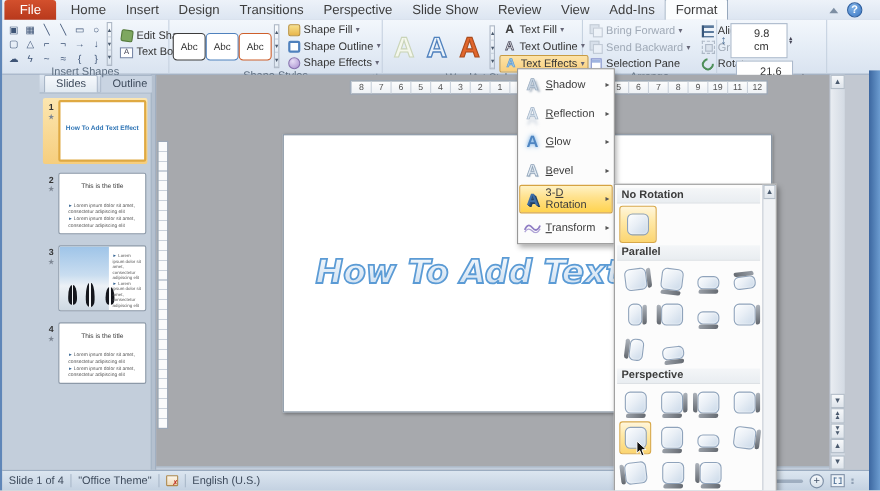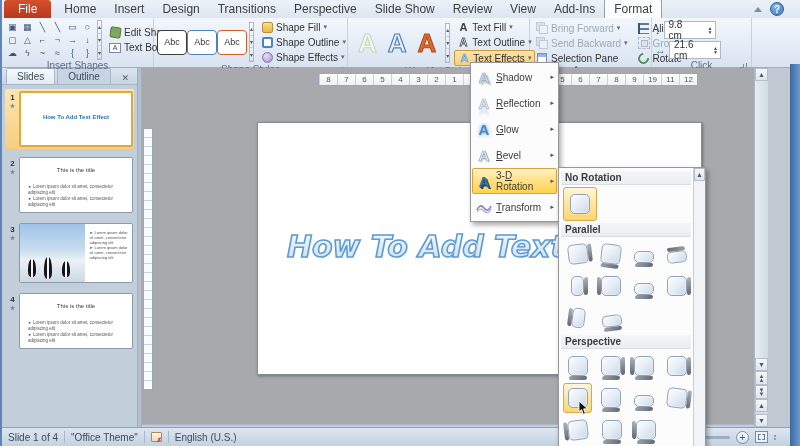--- a/index.html
+++ b/index.html
@@ -52,26 +52,26 @@
   .ic-layers::before{content:"";position:absolute;left:0;top:0;width:7px;height:7px;background:#C8D2DE;border:1px solid #9AA6B4;}
   .ic-layers::after{content:"";position:absolute;right:0;bottom:0;width:7px;height:7px;background:#EFF3F8;border:1px solid #9AA6B4;}
   .ic-selpane{width:10px;height:11px;border:1px solid #7A89C8;background:#fff;position:relative;}
   .ic-selpane::before{content:"";position:absolute;left:0;top:0;right:0;height:3px;background:#9FB4E0;}
   .ic-align{width:11px;height:11px;background:repeating-linear-gradient(#5B7A9D 0 2px,transparent 2px 5px);border-left:2px solid #37567A;}
   .ic-group{width:12px;height:12px;border:1px dashed #8A97A8;position:relative;}
   .ic-group::before{content:"";position:absolute;left:2px;top:2px;width:5px;height:5px;background:#D6DEE8;border:1px solid #8A97A8;}
   .ic-rotate{width:11px;height:11px;border:2px solid #4E8F5A;border-radius:50%;border-top-color:transparent;position:relative;transform:rotate(40deg);}
   .ic-arrows{color:#4C6F96;font-size:11px;}
   .spinrow{display:flex;align-items:center;gap:3px;margin:1px 0;}
-  .spinbox{width:52px;height:18px;border:1px solid #ABB9CC;background:#fff;display:flex;align-items:center;font-size:10px;padding-left:4px;justify-content:space-between;gap:17px;}
+  .spinbox{width:52px;height:32px;border:1px solid #ABB9CC;background:#fff;display:flex;align-items:center;font-size:10px;padding-left:21px;justify-content:space-between;gap:17px;}
   .spin{display:flex;flex-direction:column;font-size:5px;color:#445;line-height:4px;padding-right:2px;}
 
   
   .workspace{display:flex;height:359px;}
-  .spanel{width:136px;background:#C3CEDB;display:flex;flex-direction:column;border-right:1px solid #9FAEC0;}
+  .spanel{width:136px;background:#C3CEDB;display:flex;flex-direction:column;border-right:1px solid #9FAEC0;padding-left:34px;}
   .spanel-tabs{height:17px;display:flex;align-items:flex-end;background:linear-gradient(#DDE6F0,#C9D4E2);border-bottom:1px solid #A8B6C7;padding-left:4px;font-size:10px;color:#3E4B5C;}
   .sptab{padding:2px 10px;border:1px solid #A8B6C7;border-bottom:none;border-radius:2px 2px 0 0;background:#C9D4E2;margin-right:2px;}
   .sptab.on{background:linear-gradient(#F6F9FC,#E2EAF2);}
   .spclose{margin-left:auto;margin-right:5px;font-size:9px;color:#55606E;padding:1px 3px;}
   .thumbs{flex:1;padding:4px 3px;overflow:hidden;}
   .thumbrow{display:flex;margin-bottom:6px;border-radius:2px;padding:2px 1px;}
   .thumbrow.sel{background:linear-gradient(#FCE6B0,#F6CE7E);}
   .tnum{width:13px;text-align:center;font-size:8px;font-weight:bold;color:#333;padding-top:2px;}
   .tstar{font-size:6px;color:#7E8794;display:block;}
   .tbox{flex:1;height:56px;background:#fff;border:1px solid #8C99A8;border-radius:2px;overflow:hidden;position:relative;}

